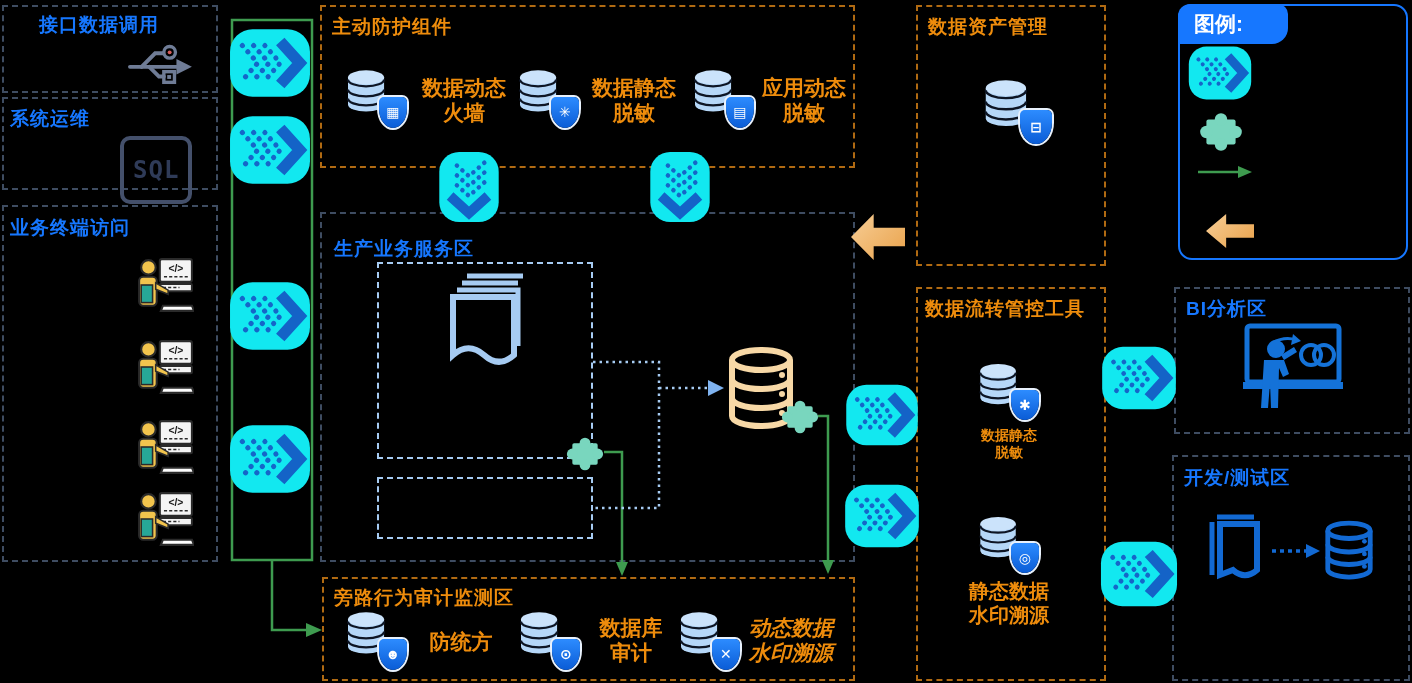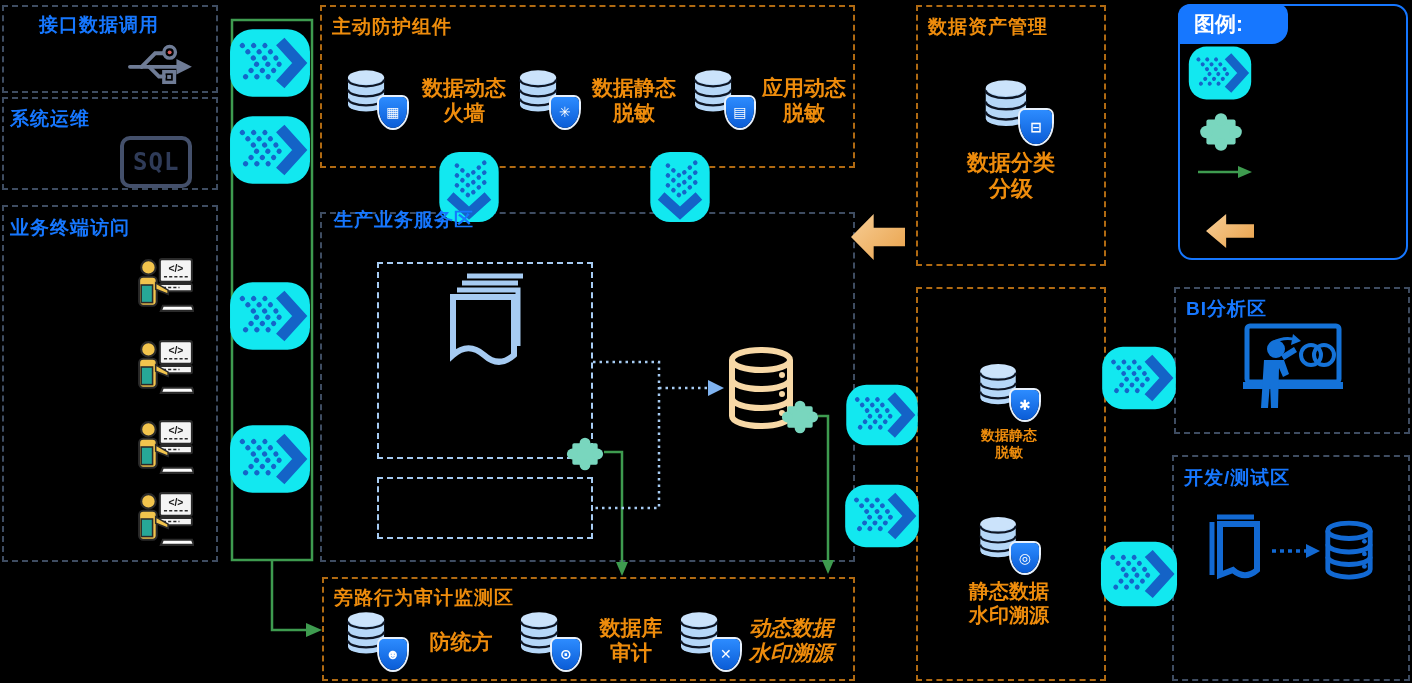--- a/index.html
+++ b/index.html
@@ -25,21 +25,21 @@
   .glyph{color:#fff;font-size:14px;font-weight:bold;line-height:1;}
   .orange-arrow{position:absolute;z-index:3;
           background:linear-gradient(135deg,#F7CE96,#E9A24B);
           clip-path:polygon(0 50%,42% 0,42% 30%,100% 30%,100% 70%,42% 70%,42% 100%);}
   #legend{position:absolute;left:1178px;top:4px;width:230px;height:256px;
           border:2px solid #1677FF;border-radius:14px;box-sizing:border-box;z-index:1;}
   #legend-tab{position:absolute;left:-2px;top:-2px;width:110px;height:40px;background:#1677FF;
           border-radius:12px 10px 16px 2px;display:flex;align-items:center;padding-left:16px;
           box-sizing:border-box;color:#fff;font-weight:bold;font-size:21px;}
   .sql-box{position:absolute;z-index:3;border:4px solid #44506B;border-radius:10px;
-          color:#2F3B58;font-weight:bold;font-size:24px;padding:8px 9px;
+          color:#2F3B58;font-weight:bold;font-size:24px;padding:16px 9px;
           font-family:"DejaVu Sans Mono",monospace;letter-spacing:1px;}
   #overlay{position:absolute;left:0;top:0;z-index:2;}
 </style>
 </head>
 <body>
 
 <div id="canvas">
 
   <svg width="0" height="0" style="position:absolute" aria-hidden="true">
     <defs>
@@ -251,21 +251,21 @@
       <svg viewBox="0 0 80 72">
         <use href="#flowarrow"></use>
       </svg>
     </div>
   <div class="icon flow down" style="left:644px;top:152px;width:72px;height:70px;">
       <svg viewBox="0 0 80 72">
         <use href="#flowarrow"></use>
       </svg>
     </div>
 
-  <div class="ztitle blue-t" style="left:334px;top:207px;">生产业务服务区</div>
+  <div class="ztitle blue-t" style="left:334px;top:236px;">生产业务服务区</div>
   <div class="icon" style="left:445px;top:272px;width:90px;height:105px;">
       <svg viewBox="0 0 90 105">
         <use href="#docstack"></use>
       </svg>
     </div>
   <div class="icon" style="left:725px;top:346px;width:72px;height:86px;">
       <svg viewBox="0 0 72 86">
         <use href="#tandb"></use>
       </svg>
     </div>
@@ -316,25 +316,24 @@
 
   <div class="ztitle orange-t" style="left:928px;top:14px;">数据资产管理</div>
   <div class="dbshield" style="left:980px;top:78px;width:72px;height:66px;">
     <svg class="cyl" viewBox="0 0 46 46">
         <use href="#cyl"></use>
       </svg>
     <span class="shield">
         <span class="glyph">⊟</span>
       </span>
   </div>
-  <div class="item-label" style="left:953px;top:150px;width:116px;font-size:22px;">数据分类
-分级</div>
 
   <div class="orange-arrow" style="left:851px;top:214px;width:54px;height:46px;"></div>
 
+  <div class="ztitle orange-t" style="left:925px;top:296px;">数据流转管控工具</div>
 
   <div class="dbshield" style="left:975px;top:362px;width:64px;height:58px;">
     <svg class="cyl" viewBox="0 0 46 46">
         <use href="#cyl"></use>
       </svg>
     <span class="shield">
         <span class="glyph">✱</span>
       </span>
   </div>
   <div class="item-label" style="left:948px;top:427px;width:122px;font-size:14px;">数据静态

